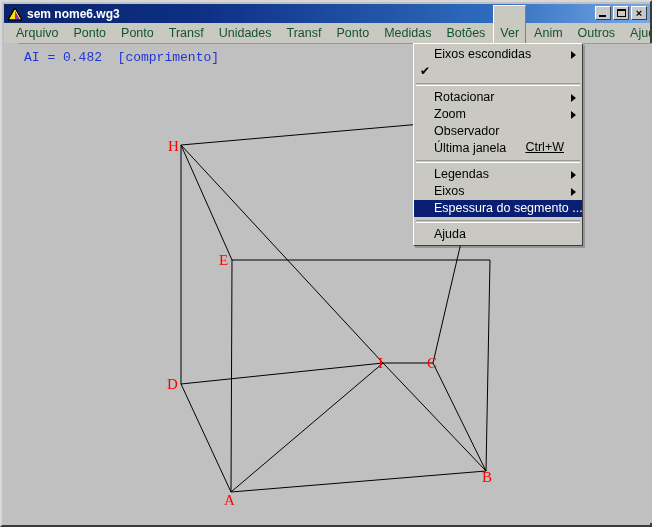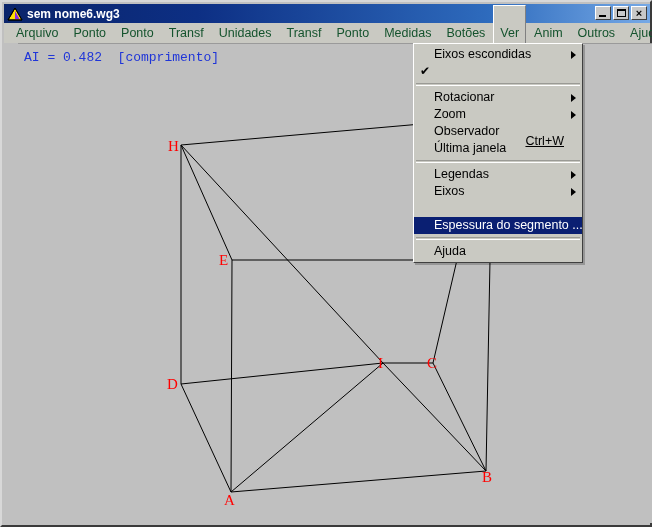--- a/index.html
+++ b/index.html
@@ -162,26 +162,25 @@
     font-size: 12.5px;
     color: #000000;
     padding-left: 20px;
     padding-right: 10px;
     white-space: nowrap;
     box-sizing: border-box;
   }
   .mi.selected {
     background: #0a1f72;
     color: #ffffff;
-    margin-top: 17px;
   }
   .mi .accel {
     position: absolute;
     right: 18px;
-    top: 10px;
+    top: 16px;
     font-size: 12.5px;
     text-decoration: underline;
   }
   .mi .arrow {
     position: absolute;
     right: 6px;
     top: 5px;
     width: 0; height: 0;
     border-left: 5px solid #000000;
     border-top: 4px solid transparent;

